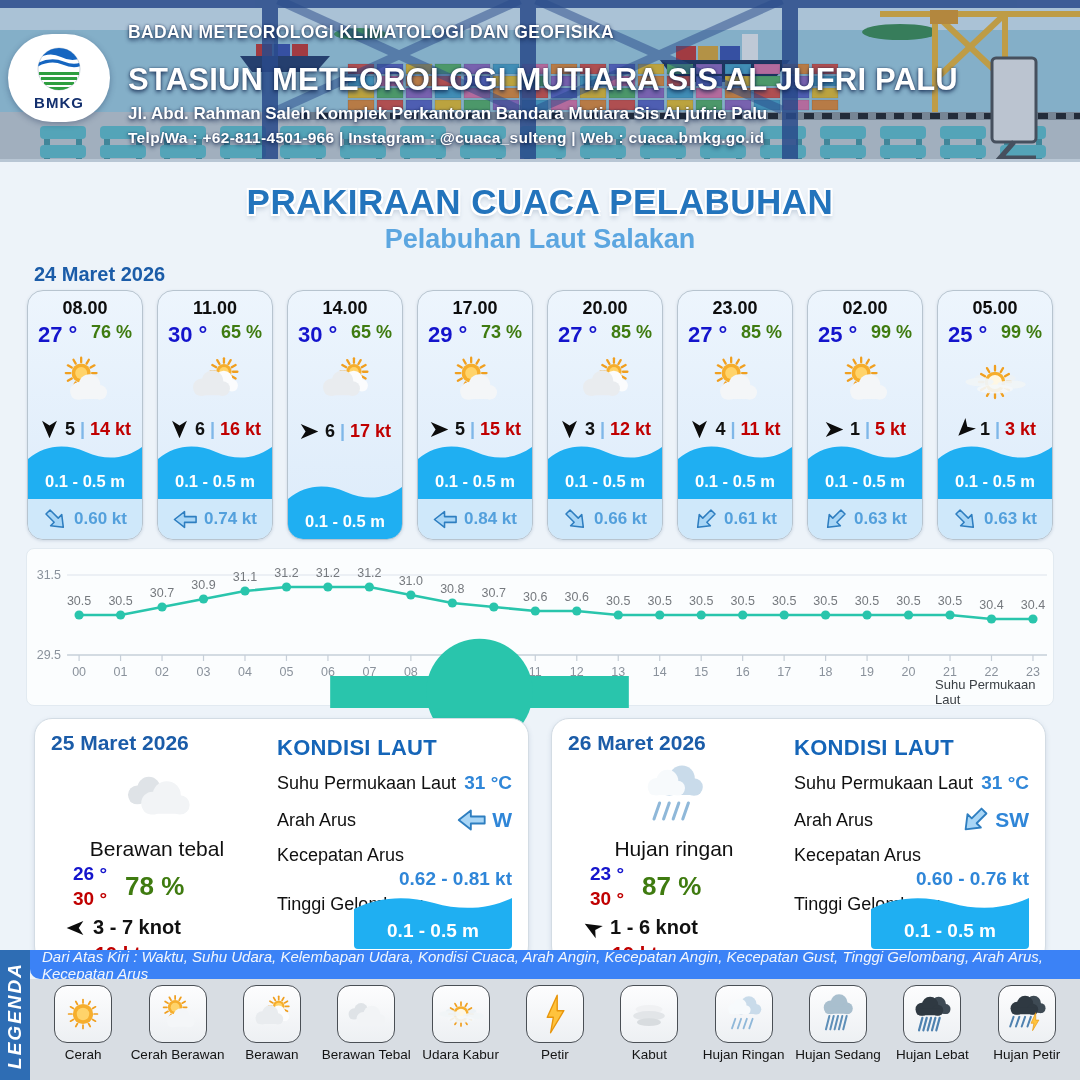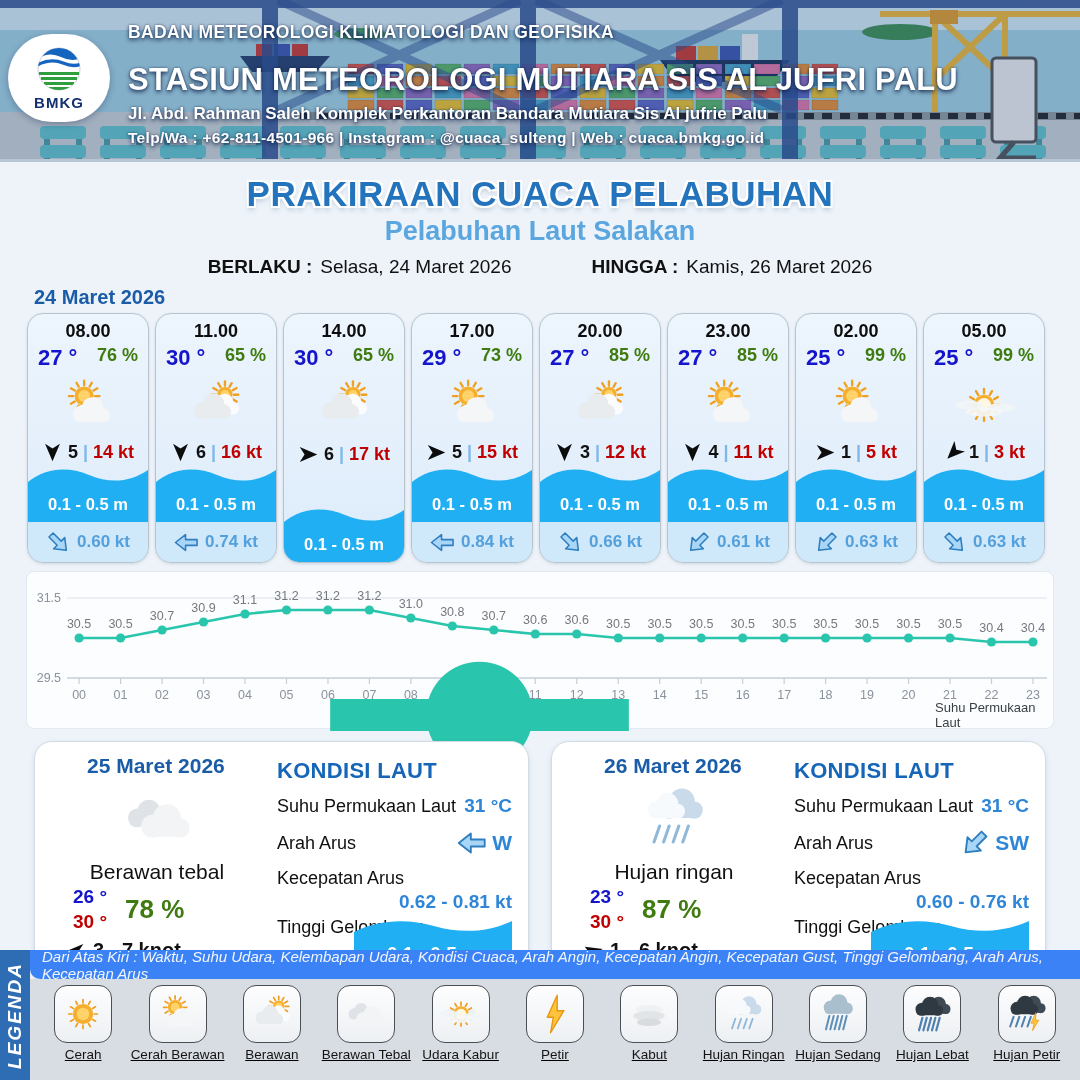--- a/index.html
+++ b/index.html
@@ -17,30 +17,30 @@
     align-items:center; justify-content:center; box-shadow:0 2px 6px rgba(20,40,80,.35);
   }
   .logo-badge .bmkg-label { font-size:15px; font-weight:bold; color:#14306e; letter-spacing:1px; margin-top:1px; }
   .header-text { position:absolute; left:128px; top:22px; right:10px; color:#fff;
     text-shadow:0 2px 4px rgba(10,30,70,.85), 0 0 2px rgba(10,30,70,.6); }
   .ht-agency { font-size:17.5px; font-weight:bold; letter-spacing:.4px; }
   .ht-station { font-size:31px; font-weight:bold; letter-spacing:.2px; margin-top:19px; }
   .ht-address { font-size:17px; font-weight:bold; margin-top:6px; }
   .ht-contact { font-size:15.5px; font-weight:bold; margin-top:5px; letter-spacing:.3px; }
   
-  .titleblock { text-align:center; padding-top:12px; }
+  .titleblock { text-align:center; padding-top:20px; }
   .main-title { font-size:35px; font-weight:bold; color:#2374BC; letter-spacing:.5px;
     text-shadow:2px 2px 0 #fff,-2px 2px 0 #fff,2px -2px 0 #fff,-2px -2px 0 #fff,0 4px 5px rgba(40,70,110,.25); }
   .sub-title { font-size:27px; font-weight:bold; color:#5CA6E0; margin-top:2px; }
   .validity { display:flex; justify-content:center; gap:80px; margin-top:9px; font-size:19px; color:#111; }
   .validity b { font-weight:bold; margin-right:8px; }
   
   .day1-date { margin:8px 0 4px 34px; font-size:20px; font-weight:bold; color:#1B5CA8; }
   
-  .cards-row { display:flex; gap:6px; margin:0 27px; }
+  .cards-row { display:flex; gap:14px; margin:0 27px; }
   .hcard {
     width:122px; height:250px; border-radius:16px; border:1px solid #B7C4CF;
     background:linear-gradient(#EDF5FD,#DCEBFA); overflow:hidden;
     display:flex; flex-direction:column; box-shadow:0 1px 3px rgba(60,90,130,.18);
   }
   .h-time { text-align:center; font-size:18px; font-weight:bold; color:#0d0d0d; margin-top:7px; }
   .h-th { display:flex; justify-content:space-between; padding:0 10px; margin-top:3px; }
   .h-temp { font-size:22px; font-weight:bold; color:#1414CC; }
   .h-hum  { font-size:18px; font-weight:bold; color:#3F7B10; }
   .h-icon { height:64px; display:flex; align-items:center; justify-content:center; margin-top:2px; }
@@ -62,21 +62,21 @@
   .xtick { font-size:12.5px; fill:#8A929C; text-anchor:middle; }
   .ytick { font-size:12.5px; fill:#8A929C; text-anchor:end; }
   .vlabel { font-size:12.5px; fill:#75797E; text-anchor:middle; }
   .chart-legend { display:flex; align-items:center; justify-content:center; gap:7px; height:22px; }
   .chart-legend span { font-size:13px; color:#3A3F44; }
   
   .daycards { display:flex; gap:22px; margin:12px 34px 0; }
   .daycard { width:495px; height:246px; background:#fff; border:1px solid #D3DCE4; border-radius:18px;
     box-shadow:0 2px 5px rgba(60,90,130,.15); padding:12px 16px; display:flex; position:relative; }
   .dc-left { width:212px; display:flex; flex-direction:column; }
-  .dc-date { font-size:21px; font-weight:bold; color:#1B5CA8;margin-left:36px; }
+  .dc-date { font-size:21px; font-weight:bold; color:#1B5CA8; }
   .dc-icon { height:80px; display:flex; align-items:center; justify-content:center; }
   .dc-icon svg { width:86px; height:80px; }
   .dc-cond { font-size:21px; color:#101010; text-align:center; margin-top:2px; }
   .dc-temphum { display:flex; align-items:center; gap:18px; margin-top:2px; padding-left:22px; }
   .dc-tmin { font-size:19px; font-weight:bold; color:#1414CC; }
   .dc-tmax { font-size:19px; font-weight:bold; color:#C00000; margin-top:3px; }
   .dc-hum  { font-size:26px; font-weight:bold; color:#3F7B10; }
   .dc-wind { display:flex; align-items:center; gap:8px; font-size:20px; font-weight:bold; color:#111; margin-top:6px; padding-left:14px; }
   .dc-gust { font-size:20px; font-weight:bold; color:#C00000; margin-top:4px; padding-left:44px; }
   .dc-right { flex:1; padding-left:14px; position:relative; }
@@ -93,21 +93,21 @@
   
   .footer { position:absolute; left:0; bottom:0; width:1080px; height:130px; }
   .legend-strip { position:absolute; left:0; top:0; width:30px; height:130px; background:#2E6DB4;
     display:flex; align-items:center; justify-content:center; }
   .legend-strip span { writing-mode:vertical-rl; transform:rotate(180deg); color:#fff; font-weight:bold;
     font-style:italic; font-size:19px; letter-spacing:2px; }
   .legend-bar { position:absolute; left:30px; top:0; width:1050px; height:29px; background:#3b82f6;
     display:flex; align-items:center; padding-left:12px; border-radius:0 0 0 10px; }
   .legend-bar span { color:#F2F6FC; font-size:15px; font-style:italic; }
   .legend-body { position:absolute; left:30px; top:29px; width:1050px; height:101px; background:#D8DDE3;
-    display:flex; align-items:flex-start; justify-content:space-around; padding:6px 6px 0;text-decoration:underline; }
+    display:flex; align-items:flex-start; justify-content:space-around; padding:6px 6px 0; }
   .lg-item { display:flex; flex-direction:column; align-items:center; width:94px; }
   .lg-box { width:58px; height:58px; border:1.6px solid #4A4F55; border-radius:13px;
     background:linear-gradient(#FDFDFE,#EDF0F3); display:flex; align-items:center; justify-content:center; }
   .lg-box svg { width:48px; height:48px; }
   .lg-label { font-size:13.5px; color:#141414; margin-top:4px; white-space:nowrap; }
   .dart, .curarrow { display:inline-flex; align-items:center; justify-content:center; }
 </style>
 </head>
 <body>
 
@@ -362,24 +362,20 @@
       <div class="ht-agency">BADAN METEOROLOGI KLIMATOLOGI DAN GEOFISIKA</div>
       <div class="ht-station">STASIUN METEOROLOGI MUTIARA SIS AL JUFRI PALU</div>
       <div class="ht-address">Jl. Abd. Rahman Saleh Komplek Perkantoran Bandara Mutiara Sis Al jufrie Palu</div>
       <div class="ht-contact">Telp/Wa : +62-811-4501-966  |  Instagram : @cuaca_sulteng  |  Web : cuaca.bmkg.go.id</div>
     </div>
   </div>
 
   <div class="titleblock">
     <div class="main-title">PRAKIRAAN CUACA PELABUHAN</div>
     <div class="sub-title">Pelabuhan Laut Salakan</div>
-    <div class="validity">
-      <div><b>BERLAKU :</b><span>Selasa, 24 Maret 2026</span></div>
-      <div><b>HINGGA :</b><span>Kamis, 26 Maret 2026</span></div>
-    </div>
   </div>
 
   <div class="day1-date">24 Maret 2026</div>
   <div class="cards-row" id="cards-row">
       <div class="hcard">
   <div class="h-time">08.00</div>
   <div class="h-th">
     <span class="h-temp">27 °</span>
     <span class="h-hum">76 %</span>
   </div>

